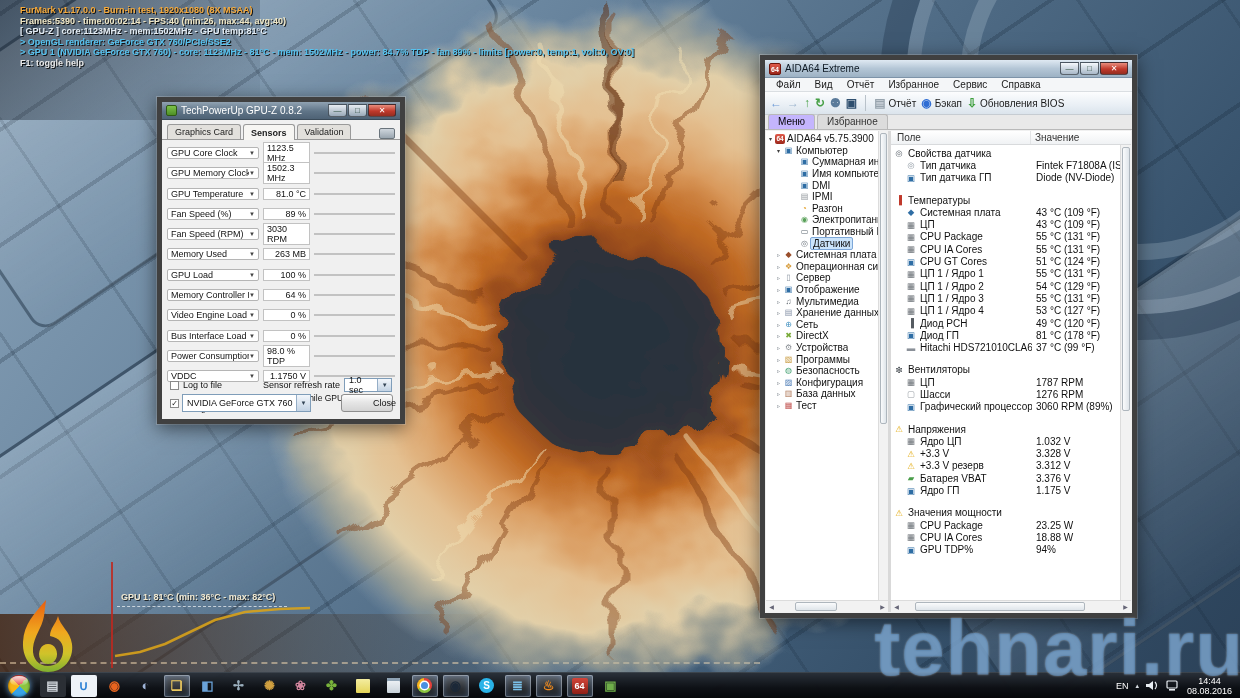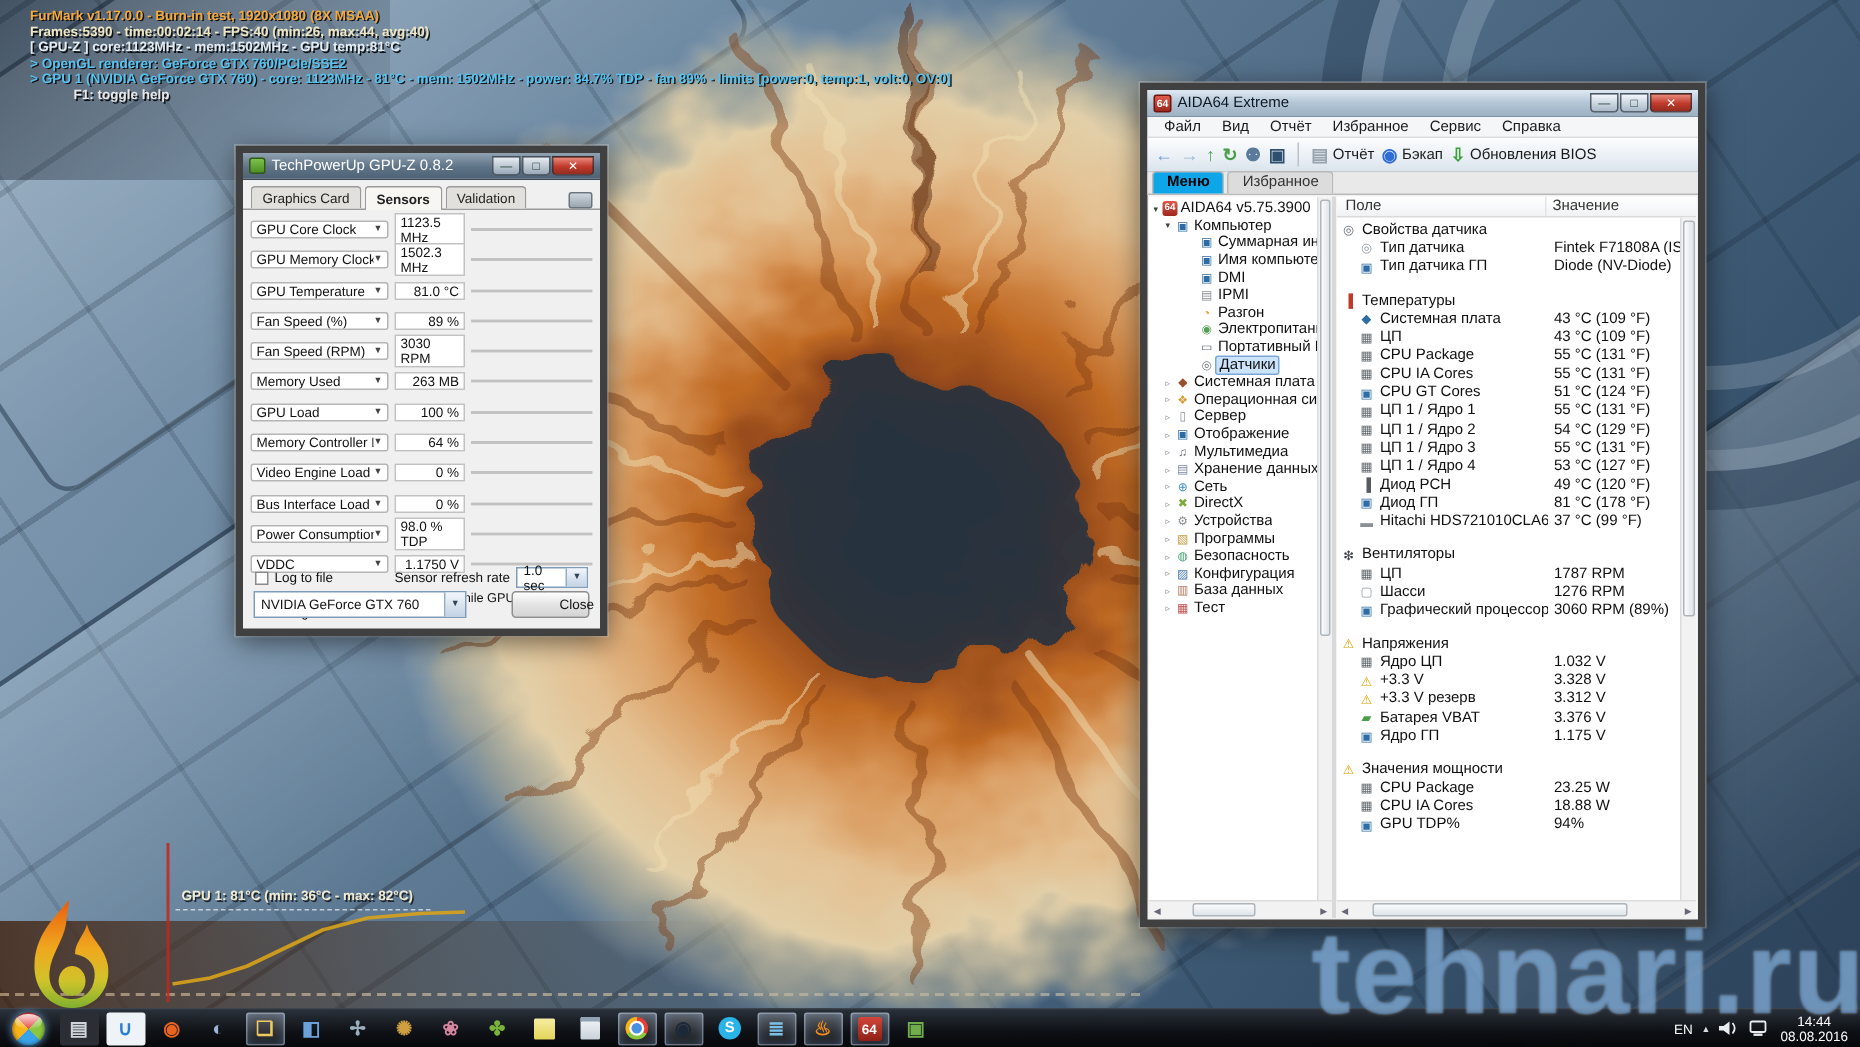--- a/index.html
+++ b/index.html
@@ -90,21 +90,21 @@
   .gopts { position:absolute; left:8px; right:8px; top:276px; display:flex; align-items:center; color:#111; }
   .gopts2 { position:absolute; left:8px; right:8px; top:291px; display:flex; align-items:center; color:#111; font-size:8.5px; }
   .cb { width:9px; height:9px; border:1px solid #8a8a8a; background:#fff; margin-right:4px; font-size:8px;
         line-height:8px; text-align:center; color:#222; flex:none; }
   .refresh { margin-left:auto; display:flex; align-items:center; gap:4px; }
   .combo { border:1px solid #7f9db9; background:#fff; height:16px; display:flex; align-items:center;
            padding-left:4px; color:#111; }
   .combo .cdd { margin-left:auto; width:14px; height:100%; background:linear-gradient(#f2f6fb,#c3d3e4);
                 border-left:1px solid #95aec7; display:flex; align-items:center; justify-content:center;
                 font-size:6px; color:#345; }
-  .gbottom { position:absolute; left:7px; right:7px; bottom:7px; display:flex; gap:30px; }
+  .gbottom { position:absolute; left:20px; right:7px; bottom:7px; display:flex; gap:30px; }
   .gbottom .combo { flex:1; height:18px; }
   .btn { background:linear-gradient(#fefefe,#e6e6e6 45%,#d4d4d4); border:1px solid #8e8e8e; border-radius:3px;
          display:flex; align-items:center; justify-content:center; color:#111;padding-left:35px; }
   .gclose { width:52px; height:18px; }
 
   
   .aida { left:760px; top:55px; width:377px; height:563px; font-size:10px; }
   .aida-title { height:18px; display:flex; align-items:center; padding:0 4px; color:#0d1822; font-size:10px;
                 background:linear-gradient(#dfe9f2,#b4c6d6 50%,#9db2c4); border-bottom:1px solid #7d93a8; }
   .aida-ico { width:12px; height:12px; background:linear-gradient(#e05a4a,#9c271b); border:1px solid #6d150c;
@@ -115,21 +115,21 @@
   .menubar span { padding:0 7px; }
   .toolbar { height:23px; background:linear-gradient(#fcfdfe,#e9eff5 60%,#dbe4ec); border-bottom:1px solid #c6ccd2;
              display:flex; align-items:center; padding:0 5px; gap:5px; color:#1a1a1a; }
   .tbi { font-weight:bold; font-size:12px; line-height:12px; }
   .tsep { width:1px; height:16px; background:#b9c2ca; margin:0 3px; }
   .tbtn { display:flex; align-items:center; gap:3px; }
   .tabrow { height:15px; background:#e9e9e9; border-bottom:1px solid #b9b9b9; display:flex; align-items:flex-end;
             padding-left:3px; }
   .atab { border:1px solid #b9b9b9; border-bottom:none; border-radius:3px 3px 0 0; padding:1px 9px 2px 9px;
           background:#dcdcdc; color:#333; margin-right:2px; }
-  .atab.active { background:#0ea5e9; font-weight:bold; color:#000; }
+  .atab.active { background:#c4b5fd; font-weight:normal; color:#000; }
   .acontent { position:absolute; top:71px; bottom:1px; left:1px; right:1px; display:flex;border-radius:21px; }
   .treepane { width:125px; background:#fff; border-right:3px solid #d9d9d9; position:relative; overflow:hidden; }
   .treescroll { position:absolute; top:0; bottom:12px; left:0; right:10px; overflow:hidden; padding-top:2px; }
   .titem { display:flex; align-items:center; height:11.6px; white-space:nowrap; color:#111; }
   .titem .tw { width:9px; text-align:center; font-size:6px; color:#808890; flex:none; }
   .titem.open .tw { color:#404040; }
   .titem .tico { width:11px; text-align:center; font-size:8px; flex:none; margin-right:2px; }
   .titem .tico.root { background:linear-gradient(#e05a4a,#9c271b); color:#fff; font-size:6.5px; font-weight:bold;
                       width:10px; height:10px; line-height:10px; border-radius:2px; }
   .titem .tlabel { overflow:hidden; }
@@ -271,21 +271,21 @@
       <div class="osd-line" style="color: rgb(245, 169, 58);">FurMark v1.17.0.0 - Burn-in test, 1920x1080 (8X MSAA)</div>
 
       <div class="osd-line" style="color: rgb(239, 230, 196);">Frames:5390 - time:00:02:14 - FPS:40 (min:26, max:44, avg:40)</div>
 
       <div class="osd-line" style="color: rgb(228, 236, 243);">[ GPU-Z ] core:1123MHz - mem:1502MHz - GPU temp:81°C</div>
 
       <div class="osd-line" style="color: rgb(85, 194, 239);">&gt; OpenGL renderer: GeForce GTX 760/PCIe/SSE2</div>
 
       <div class="osd-line" style="color: rgb(85, 194, 239);">&gt; GPU 1 (NVIDIA GeForce GTX 760) - core: 1123MHz - 81°C - mem: 1502MHz - power: 84.7% TDP - fan 89% - limits [power:0, temp:1, volt:0, OV:0]</div>
 
-      <div class="osd-line" style="color: rgb(232, 232, 232); margin-left: 29px;">F1: toggle help</div>
+      <div class="osd-line" style="color: rgb(232, 232, 232);">F1: toggle help</div>
 
   </div>
 
   <div class="tgraph">
     <div class="axis"></div>
     <div class="lbl">GPU 1: 81°C (min: 36°C - max: 82°C)</div>
     <div class="dash"></div>
     <svg width="230" height="112">
       <polyline points="20,96 45,92 70,84 95,72 120,60 150,52 185,49 215,48" fill="none" stroke="#d8a21a" stroke-width="2.5" opacity="0.9"></polyline>
     </svg>

